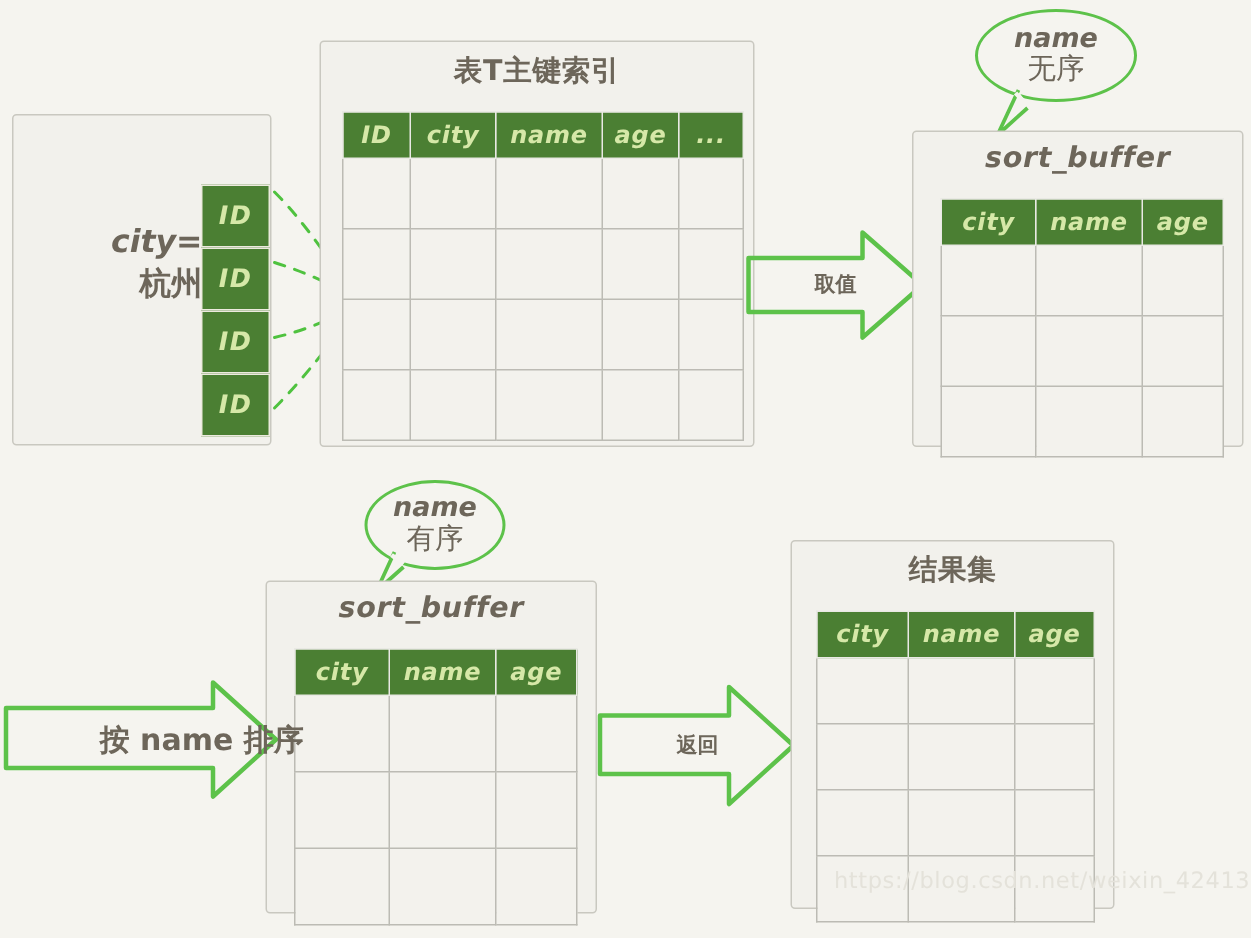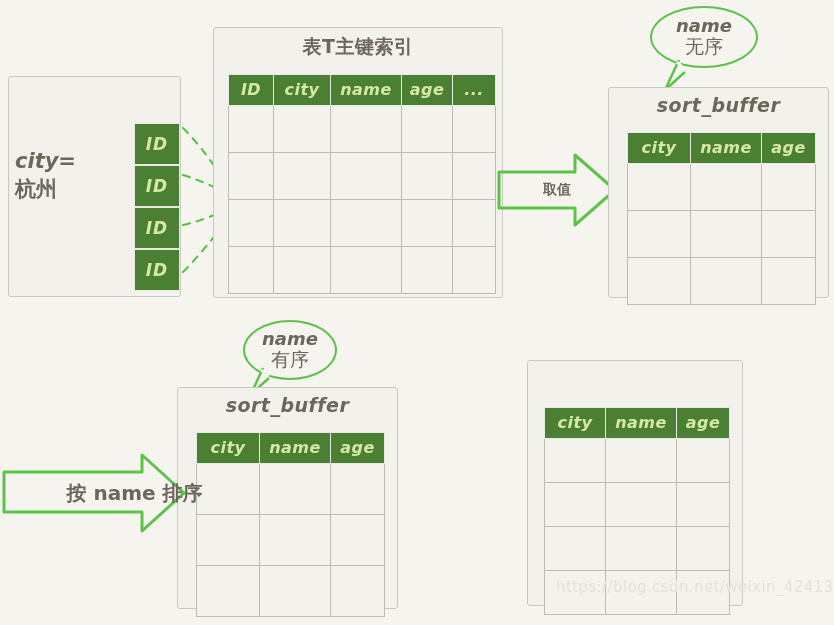--- a/index.html
+++ b/index.html
@@ -57,21 +57,21 @@
   }
 
   
   #city-index{left:8px;top:76px;width:173px;height:221px;}
   #city-index .hdr-row{
     position:absolute;left:0;top:0;width:100%;height:45px;
     border-bottom:1.5px solid #c9c8c0;box-sizing:border-box;
   }
   #city-cond{
     position:absolute;left:6px;top:70px;width:120px;
-    text-align:left;color:#6d665a;font-size:21px;font-weight:700;
+    text-align:right;color:#6d665a;font-size:21px;font-weight:700;
     line-height:1.35;
   }
   #city-cond .lat{font-style:italic;}
   #id-stack{position:absolute;right:0px;top:46px;width:46px;}
   .id-cell{
     height:42px;width:46px;
     background:#4b7f33;
     border:1px solid #eceade;
     box-sizing:border-box;
     color:#d6e8a8;
@@ -292,22 +292,29 @@
       </table>
   </div>
 
   <div class="arrow" id="arrow-sort">
     <svg width="185" height="82" viewBox="0 0 185 82">
       <path d="M2,20 L140,20 L140,3 L182,41 L140,79 L140,60 L2,60 Z" fill="none" stroke="#5dc24a" stroke-width="3" stroke-linejoin="round"></path>
     </svg>
     <div class="lbl" style="padding-right:44px;font-size:20px;padding-left:40px;">按 name 排序</div>
   </div>
 
+  <div class="arrow" id="arrow-return">
+    <svg width="134" height="84" viewBox="0 0 134 84">
+      <path d="M2,22 L88,22 L88,3 L131,42 L88,81 L88,61 L2,61 Z" fill="none" stroke="#5dc24a" stroke-width="3" stroke-linejoin="round"></path>
+    </svg>
+    <div class="lbl" style="padding-right:40px;">返回</div>
+  </div>
 
   <div class="panel" id="resultset">
+    <div class="panel-title cjk">结果集</div>
     <table class="tbl" id="resultset-grid" style="left:16px;top:46px;width:182px;">
         <thead>
           <tr>
             <th style="width: 60px;">city</th>
             <th style="width: 70px;">name</th>
             <th style="width: 52px;">age</th>
           </tr>
         </thead>
         <tbody>
           <tr>

